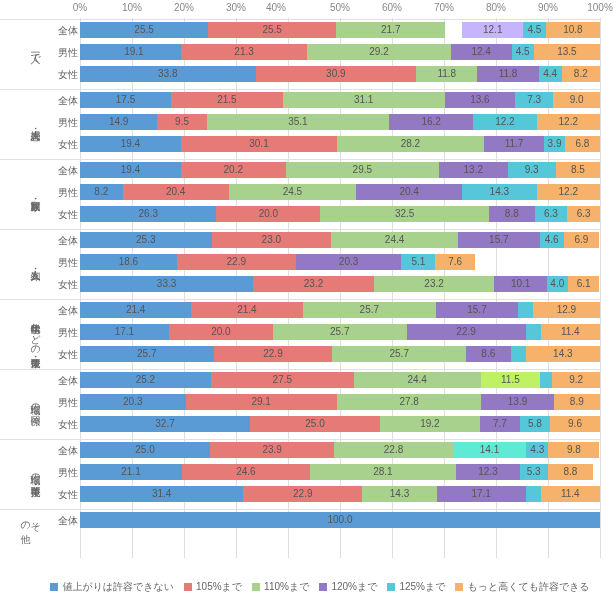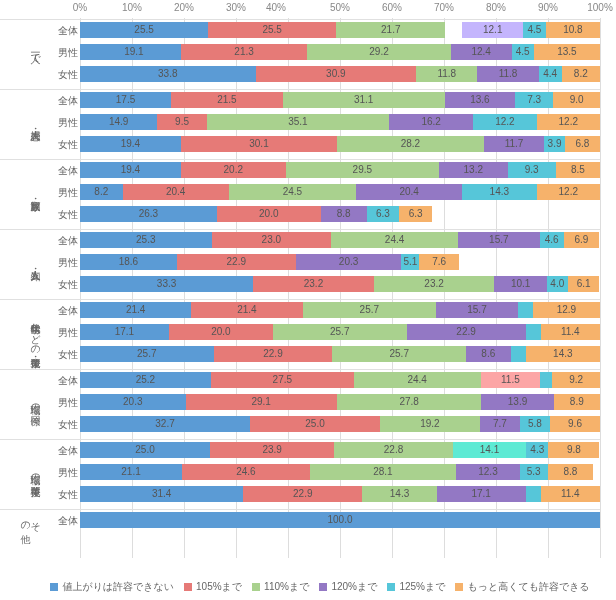--- a/index.html
+++ b/index.html
@@ -109,38 +109,39 @@
         <div class="seg" style="width: 42.64px; background: rgb(91, 155, 213);">8.2</div>
         <div class="seg" style="width: 106.08px; background: rgb(230, 122, 119);">20.4</div>
         <div class="seg" style="width: 127.4px; background: rgb(169, 209, 142);">24.5</div>
         <div class="seg" style="width: 106.08px; background: rgb(147, 120, 196);">20.4</div>
         <div class="seg" style="width: 74.36px; background: rgb(86, 198, 217);">14.3</div>
         <div class="seg" style="width: 63.44px; background: rgb(246, 178, 107);">12.2</div>
       </div>
       <div class="bar-row" style="top: 188px;">
         <div class="seg" style="width: 136.76px; background: rgb(91, 155, 213);">26.3</div>
         <div class="seg" style="width: 104px; background: rgb(230, 122, 119);">20.0</div>
+        <div class="seg" style="width: 169px; background: rgb(169, 209, 142);">32.5</div>
         <div class="seg" style="width: 45.76px; background: rgb(147, 120, 196);">8.8</div>
         <div class="seg" style="width: 32.76px; background: rgb(86, 198, 217);">6.3</div>
         <div class="seg" style="width: 32.76px; background: rgb(246, 178, 107);">6.3</div>
       </div>
       <div class="group-divider" style="top: 211px;"></div>
       <div class="bar-row" style="top: 214px;">
         <div class="seg" style="width: 131.56px; background: rgb(91, 155, 213);">25.3</div>
         <div class="seg" style="width: 119.6px; background: rgb(230, 122, 119);">23.0</div>
         <div class="seg" style="width: 126.88px; background: rgb(169, 209, 142);">24.4</div>
         <div class="seg" style="width: 81.64px; background: rgb(147, 120, 196);">15.7</div>
         <div class="seg" style="width: 23.92px; background: rgb(86, 198, 217);">4.6</div>
         <div class="seg" style="width: 35.88px; background: rgb(246, 178, 107);">6.9</div>
       </div>
       <div class="bar-row" style="top: 236px;">
         <div class="seg" style="width: 96.72px; background: rgb(91, 155, 213);">18.6</div>
         <div class="seg" style="width: 119.08px; background: rgb(230, 122, 119);">22.9</div>
         <div class="seg" style="width: 105.56px; background: rgb(147, 120, 196);">20.3</div>
-        <div class="seg" style="width: 18px; background: rgb(86, 198, 217);">5.1</div>
+        <div class="seg" style="width: 34px; background: rgb(86, 198, 217);">5.1</div>
         <div class="seg" style="width: 39.52px; background: rgb(246, 178, 107);">7.6</div>
       </div>
       <div class="bar-row" style="top: 258px;">
         <div class="seg" style="width: 173.16px; background: rgb(91, 155, 213);">33.3</div>
         <div class="seg" style="width: 120.64px; background: rgb(230, 122, 119);">23.2</div>
         <div class="seg" style="width: 120.64px; background: rgb(169, 209, 142);">23.2</div>
         <div class="seg" style="width: 52.52px; background: rgb(147, 120, 196);">10.1</div>
         <div class="seg" style="width: 20.8px; background: rgb(86, 198, 217);">4.0</div>
         <div class="seg" style="width: 31.72px; background: rgb(246, 178, 107);">6.1</div>
       </div>
@@ -167,21 +168,21 @@
         <div class="seg" style="width: 133.64px; background: rgb(169, 209, 142);">25.7</div>
         <div class="seg" style="width: 44.72px; background: rgb(147, 120, 196);">8.6</div>
         <div class="seg" style="width: 15.08px; background: rgb(86, 198, 217);"></div>
         <div class="seg" style="width: 74.36px; background: rgb(246, 178, 107);">14.3</div>
       </div>
       <div class="group-divider" style="top: 351px;"></div>
       <div class="bar-row" style="top: 354px;">
         <div class="seg" style="width: 131.04px; background: rgb(91, 155, 213);">25.2</div>
         <div class="seg" style="width: 143px; background: rgb(230, 122, 119);">27.5</div>
         <div class="seg" style="width: 126.88px; background: rgb(169, 209, 142);">24.4</div>
-        <div class="seg" style="width: 59.8px; background: #fca5a5;">11.5</div>
+        <div class="seg" style="width: 59.8px; background: #bef264;">11.5</div>
         <div class="seg" style="width: 11.96px; background: rgb(86, 198, 217);"></div>
         <div class="seg" style="width: 47.84px; background: rgb(246, 178, 107);">9.2</div>
       </div>
       <div class="bar-row" style="top: 376px;">
         <div class="seg" style="width: 105.56px; background: rgb(91, 155, 213);">20.3</div>
         <div class="seg" style="width: 151.32px; background: rgb(230, 122, 119);">29.1</div>
         <div class="seg" style="width: 144.56px; background: rgb(169, 209, 142);">27.8</div>
         <div class="seg" style="width: 72.28px; background: rgb(147, 120, 196);">13.9</div>
         <div class="seg" style="width: 46.28px; background: rgb(246, 178, 107);">8.9</div>
       </div>

